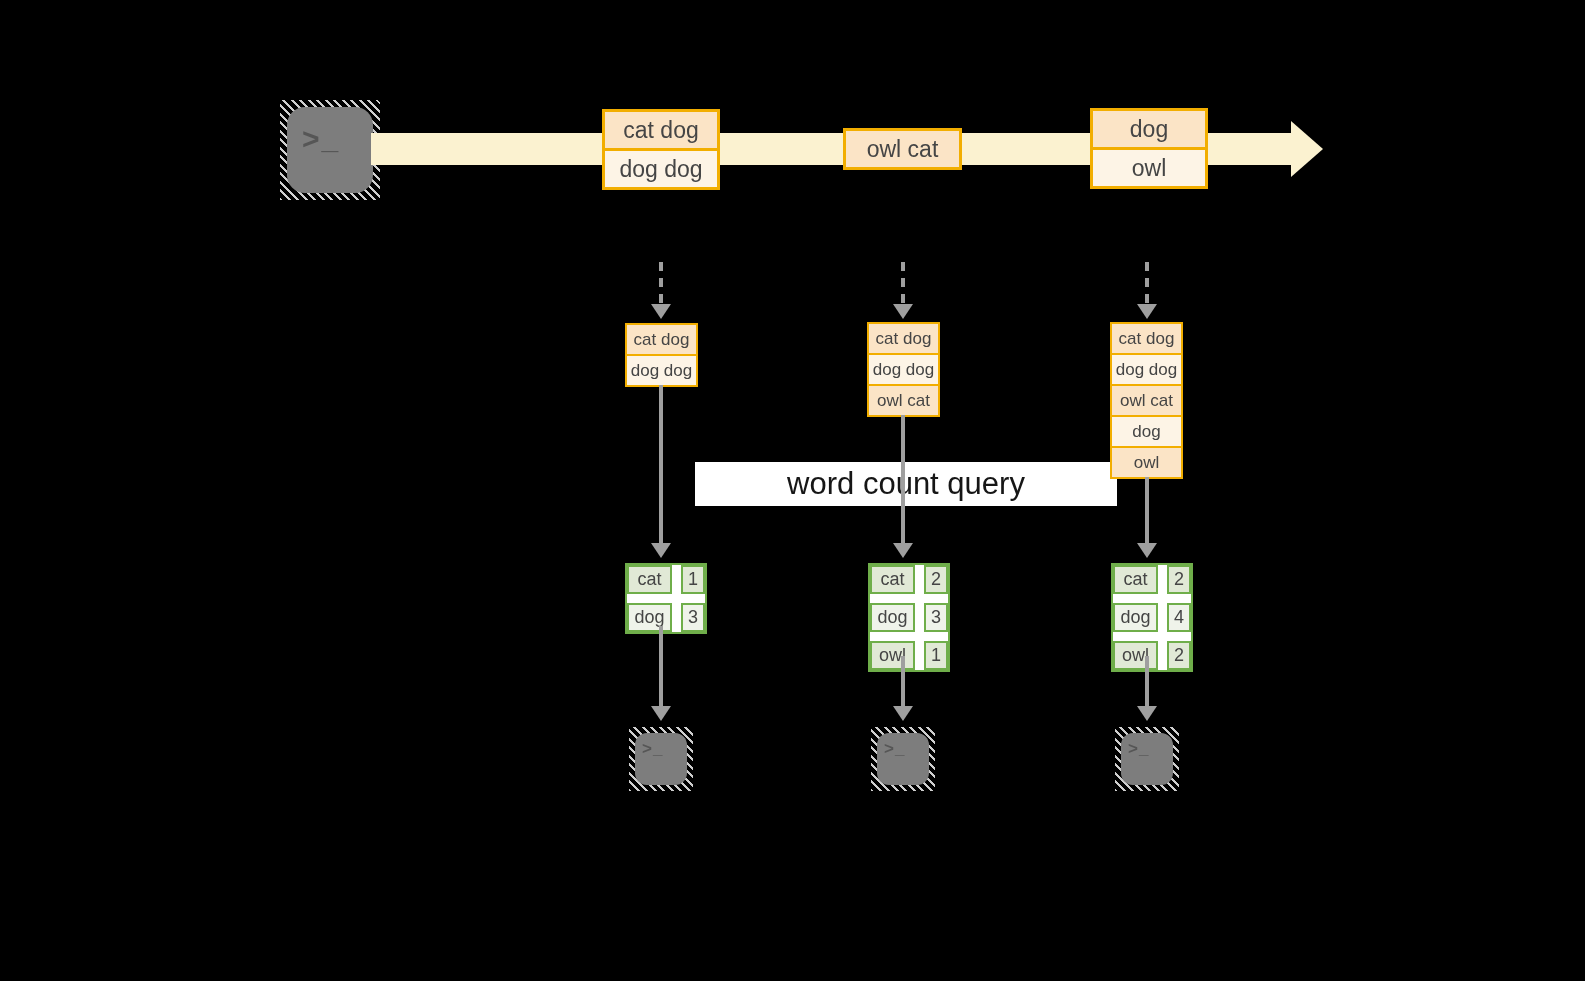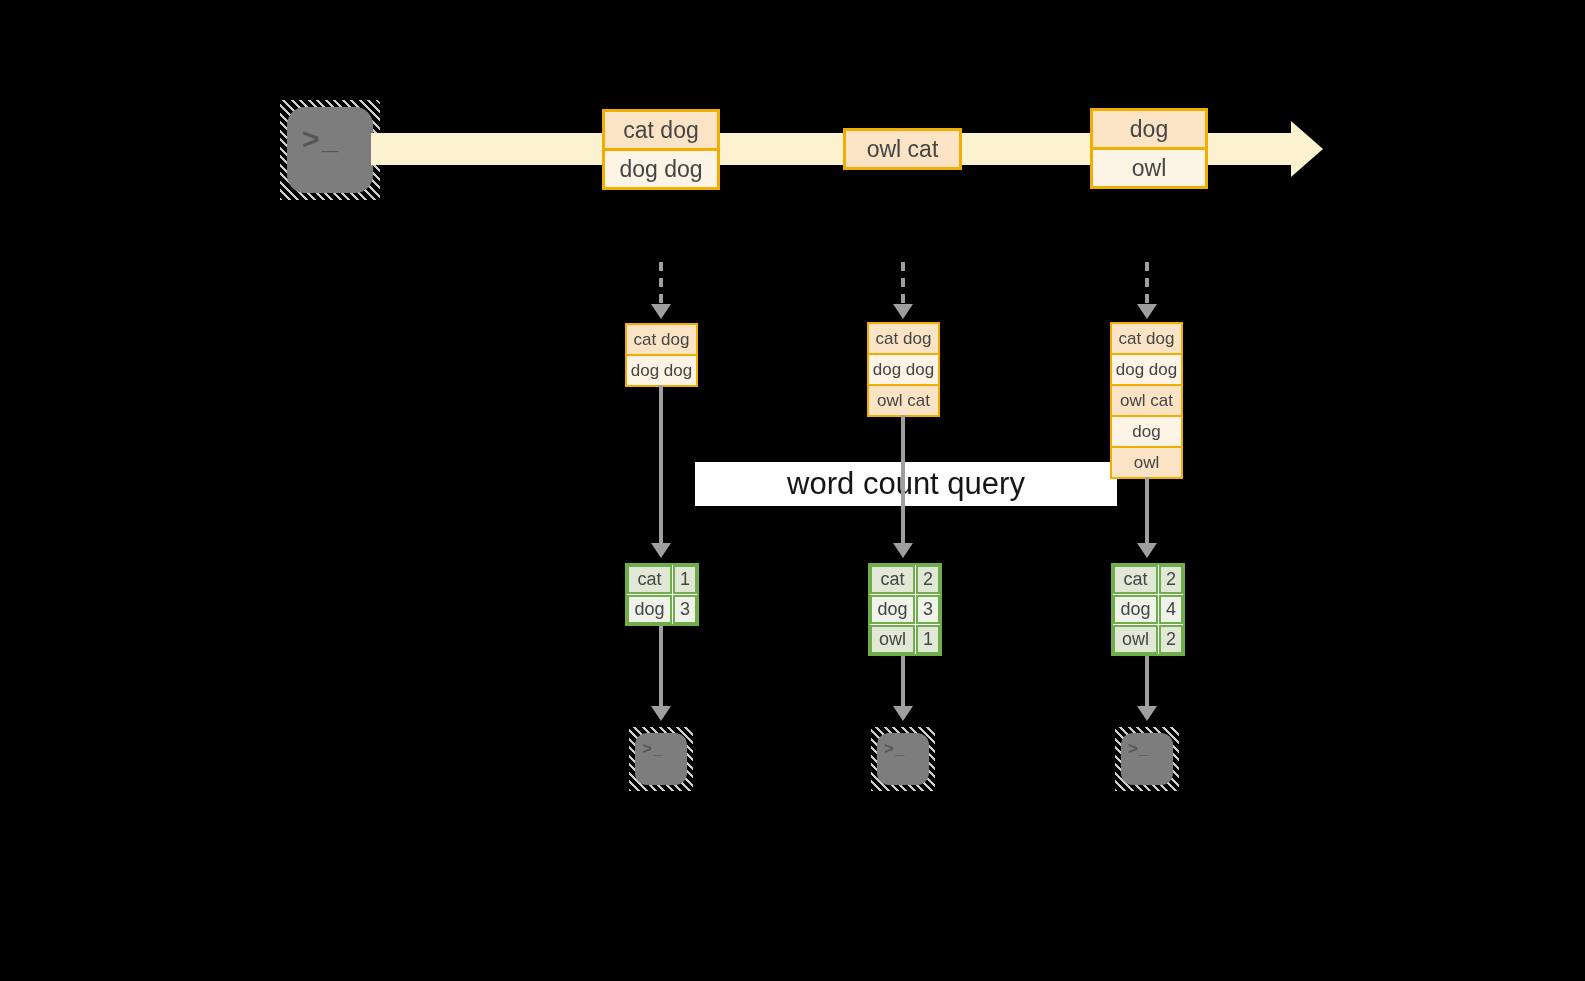--- a/index.html
+++ b/index.html
@@ -87,21 +87,21 @@
   }
   
   .query-label {
     position:absolute; left:695px; top:462px; width:422px; height:44px;
     background:var(--label-bg); color:var(--label-text);
     font-size:31px; line-height:44px; text-align:center; z-index:1;
   }
   
   .ctable {
     position:absolute; display:grid; z-index:3;
-    grid-template-columns:45px 24px; gap:1px;
+    grid-template-columns:45px 24px; gap:9px;
     background:#ffffff; border:2px solid var(--green-border);
   }
   .ctable .gcell {
     box-sizing:border-box; height:29px; border:2px solid var(--green-border);
     font-size:18px; color:var(--cell-text);
     display:flex; align-items:center; justify-content:center;
   }
   .row-odd { background:var(--green-fill-dark); }
   .row-even { background:var(--green-fill-light); }
 </style>

